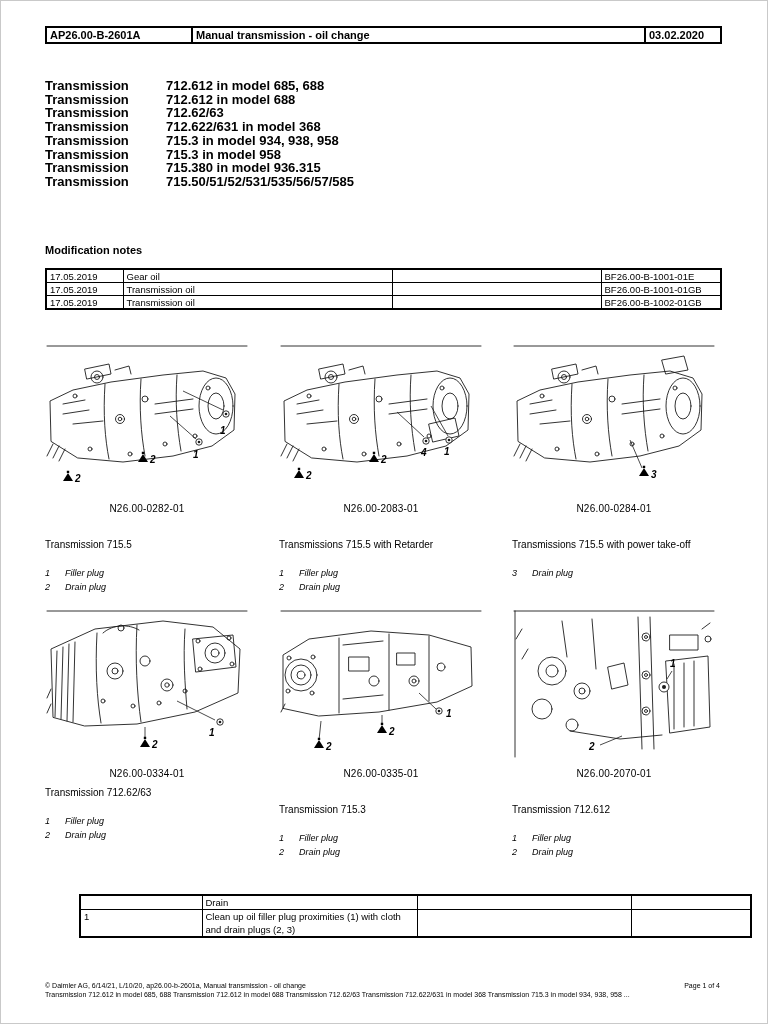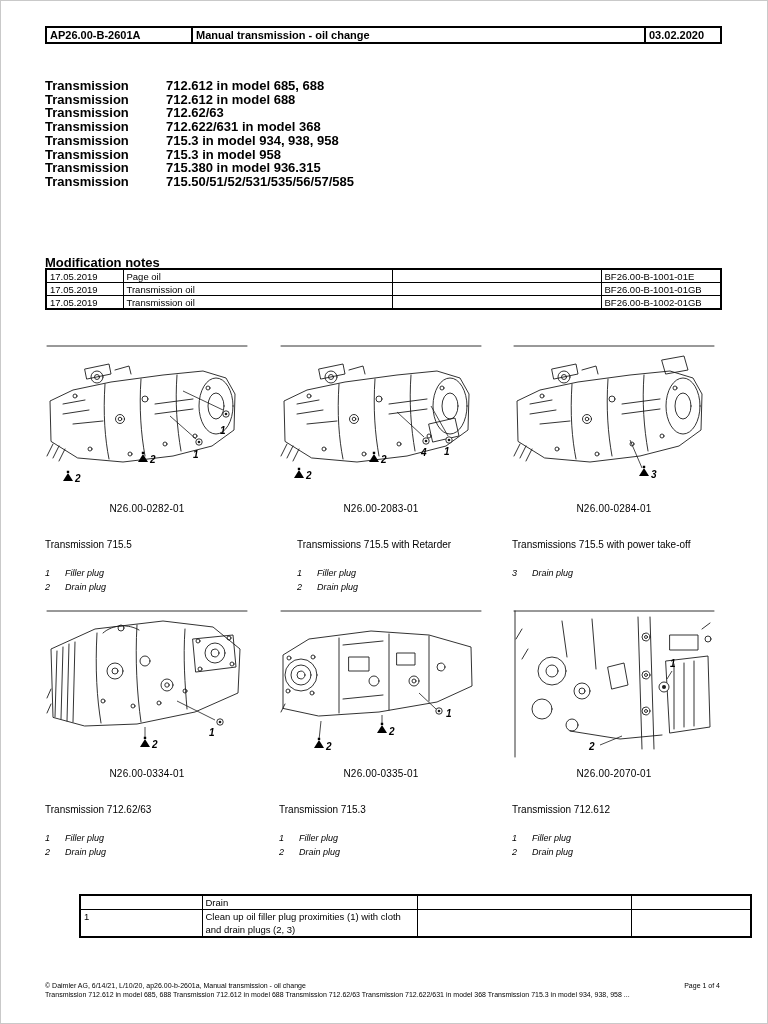--- a/index.html
+++ b/index.html
@@ -11,37 +11,37 @@
   .hdr-table{position:absolute;left:44px;top:25px;width:675px;border-collapse:collapse;table-layout:fixed;}
   .hdr-table td{border:2px solid #000;font-weight:bold;font-size:11px;line-height:12px;
                 padding:1px 3px;white-space:nowrap;overflow:hidden;}
 
   
   .applist{position:absolute;left:44px;top:78px;font-size:13px;font-weight:bold;line-height:13.7px;}
   .app-row{display:flex;}
   .app-label{width:121px;flex:0 0 121px;}
   .app-note{margin-left:125px;}
 
-  .mod-heading{position:absolute;left:44px;top:254px;font-size:13px;font-weight:bold;}
+  .mod-heading{position:absolute;left:44px;top:243px;font-size:11px;font-weight:bold;}
 
   .mod-table{position:absolute;left:44px;top:267px;width:675px;border-collapse:collapse;
              table-layout:fixed;border:2px solid #000;}
   .mod-table td{border:1px solid #000;font-size:9.5px;line-height:11px;height:12px;
                 padding:0 3px;white-space:nowrap;overflow:hidden;}
 
   
   .fig{position:absolute;width:204px;}
   .f0{left:44px;top:343px;}  .f1{left:278px;top:343px;}  .f2{left:511px;top:343px;}
   .f3{left:44px;top:608px;}  .f4{left:278px;top:608px;}  .f5{left:511px;top:608px;}
   .fig svg{display:block;}
   .fig-caption{font-size:10px;text-align:center;margin-top:9px;letter-spacing:.2px;}
 
   .figcap{position:absolute;width:220px;font-size:10px;}
-  .c0{left:44px;top:538px;}  .c1{left:296px;top:538px;}  .c2{left:511px;top:538px;width:230px;}
-  .c3{left:44px;top:803px;}  .c4{left:278px;top:803px;}  .c5{left:511px;top:803px;}
+  .c0{left:44px;top:538px;}  .c1{left:278px;top:538px;}  .c2{left:511px;top:538px;width:230px;}
+  .c3{left:44px;top:786px;}  .c4{left:278px;top:803px;}  .c5{left:511px;top:803px;}
   .fig-title{margin-bottom:16px;}
   .legend-row{display:flex;font-size:9px;font-style:italic;line-height:14px;}
   .legend-num{width:20px;flex:0 0 20px;}
 
   
   .art{stroke:#1c1c1c;stroke-width:.9;fill:none;stroke-linejoin:round;stroke-linecap:round;}
   .lead{stroke:#1c1c1c;stroke-width:.8;fill:none;}
   .callout-num{font-family:"Liberation Sans","DejaVu Sans",sans-serif;font-size:10px;
                font-weight:bold;font-style:italic;fill:#000;stroke:none;}
   .tri{fill:#000;stroke:none;}
@@ -120,21 +120,21 @@
   <table class="mod-table">
     <colgroup>
         <col style="width:77px">
         <col style="width:269px">
         <col style="width:209px">
         <col style="width:120px">
       </colgroup>
     <tbody>
         <tr>
       <td>17.05.2019</td>
-      <td>Page oil</td>
+      <td>Gear oil</td>
       <td></td>
       <td>BF26.00-B-1001-01E</td>
     </tr>
     <tr>
       <td>17.05.2019</td>
       <td>Transmission oil</td>
       <td></td>
       <td>BF26.00-B-1001-01GB</td>
     </tr>
     <tr>

